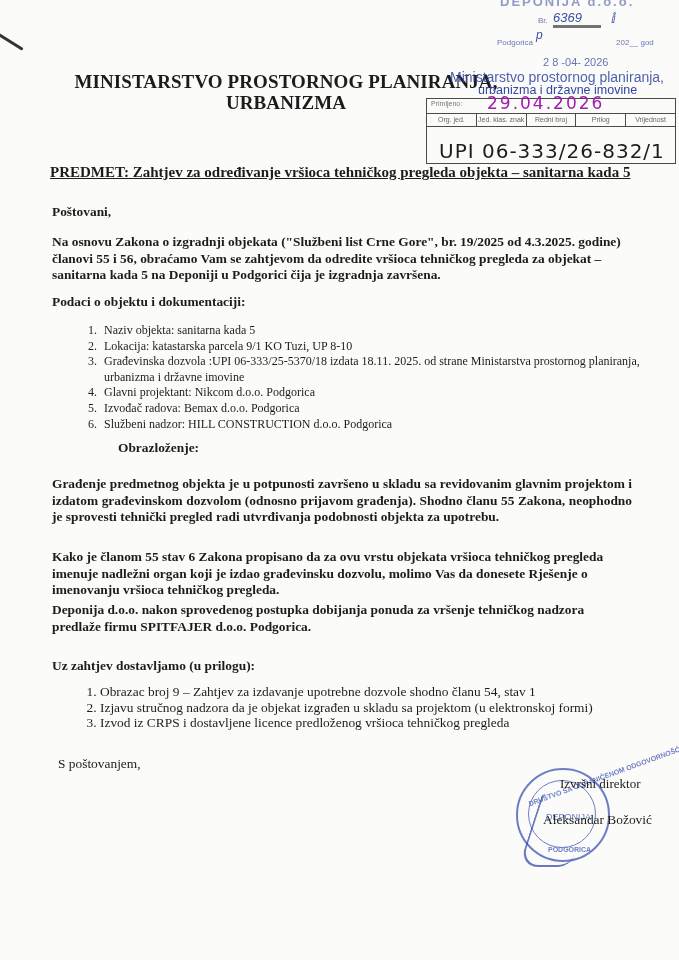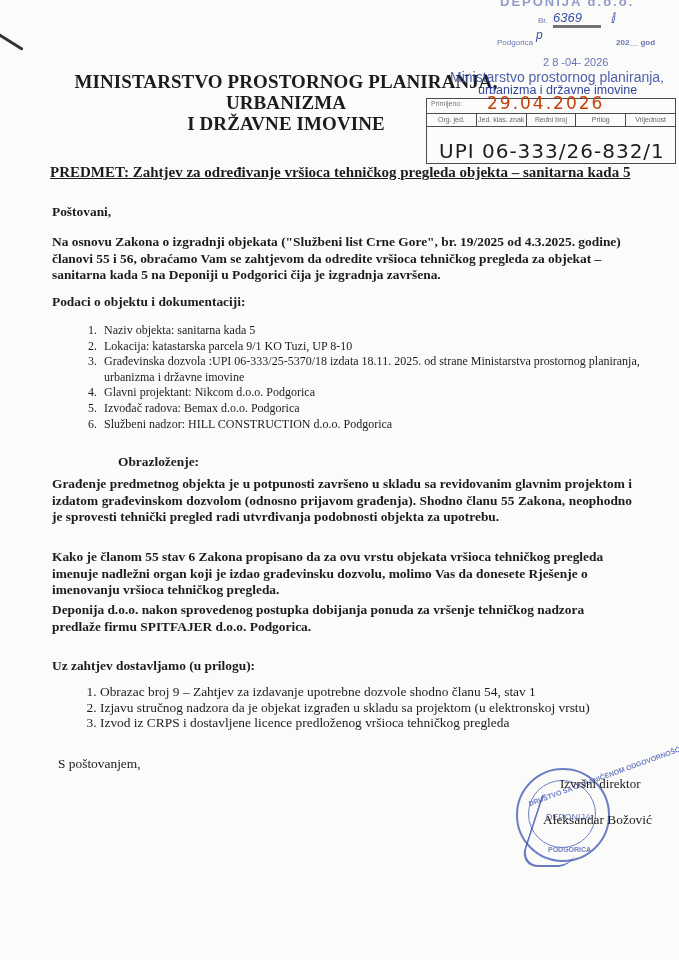--- a/index.html
+++ b/index.html
@@ -16,55 +16,55 @@
   .stamp-top { left: 460px; top: 0; width: 219px; height: 60px; color: #3a4fa0;
     font-family: "Liberation Sans", sans-serif; }
   .stamp-top .org { position: absolute; left: 40px; top: -6px; font-size: 13px; font-weight: bold;
     letter-spacing: 2px; opacity: .55; }
   .stamp-top .br-label { position: absolute; left: 78px; top: 16px; font-size: 8px; color: #6b77b3; }
   .stamp-top .br-val { position: absolute; left: 93px; top: 10px; font-size: 13px; font-style: italic;
     border-bottom: 3px solid #737373; width: 48px; text-align: left; }
   .stamp-top .mark { position: absolute; left: 151px; top: 8px; font-size: 14px; }
   .stamp-top .pg-label { position: absolute; left: 37px; top: 38px; font-size: 8px; color: #6b77b3; }
   .stamp-top .pg-val { position: absolute; left: 76px; top: 28px; font-size: 12px; font-style: italic; }
-  .stamp-top .year { position: absolute; left: 156px; top: 38px; font-size: 8px; color: #6b77b3; font-weight: bold; }
+  .stamp-top .year { position: absolute; left: 156px; top: 38px; font-size: 8px; color: #6b77b3; }
 
   .heading { left: 56px; top: 71px; width: 460px; text-align: center; font-weight: bold;
     font-size: 19px; line-height: 21px; letter-spacing: 0.1px; }
 
   
   .stamp-min { left: 418px; top: 56px; width: 260px; height: 110px; color: #3346a0;
     font-family: "Liberation Sans", sans-serif; }
   .stamp-min .date-top { position: absolute; left: 125px; top: 0; font-size: 11px; opacity: .75; }
   .stamp-min .l1 { position: absolute; left: 32px; top: 13px; font-size: 14px; white-space: nowrap; opacity: .85; }
   .stamp-min .l2 { position: absolute; left: 40px; top: 27px; font-size: 12.5px; white-space: nowrap; margin-left: 20px; }
   .stamp-min .grid { position: absolute; left: 8px; top: 42px; width: 248px; border: 1px solid #4b4b4b;
     color: #333; }
   .stamp-min .row-recv { height: 14px; border-bottom: 1px solid #4b4b4b; position: relative; }
   .stamp-min .row-recv .lab { position: absolute; left: 4px; top: 1px; font-size: 7px; color: #777; }
   .stamp-min .row-recv .val { position: absolute; left: 60px; top: -6px; font-size: 17px; letter-spacing: 2px;
-    font-family: "DejaVu Sans", sans-serif; color: #c2410c; }
+    font-family: "DejaVu Sans", sans-serif; color: #a21caf; }
   .stamp-min .cols { display: flex; height: 12px; border-bottom: 1px solid #4b4b4b; }
   .stamp-min .cols span { flex: 1; font-size: 7px; color: #666; text-align: center; border-right: 1px solid #4b4b4b; line-height: 12px; }
   .stamp-min .cols span:last-child { border-right: 0; }
   .stamp-min .vals { height: 36px; position: relative; }
   .stamp-min .vals .hand { position: absolute; left: 4px; top: 12px; font-size: 20px; letter-spacing: 1px;
     font-family: "DejaVu Sans", sans-serif; color: #1d1d1d; white-space: nowrap; margin-left: 8px; }
 
   .subject { left: 50px; top: 164px; font-weight: bold; font-size: 15px; text-decoration: underline;
     white-space: nowrap; }
 
   .p { left: 52px; width: 580px; font-size: 13.4px; line-height: 16.5px; font-weight: bold; }
   .greet { top: 204px; }
   .intro { top: 234px; }
   .podaci { top: 294px; }
   ol.items { position: absolute; left: 72px; top: 323px; margin: 0; padding-left: 28px; width: 560px;
     font-size: 12px; line-height: 15.6px; }
   ol.items li { padding-left: 4px; }
-  .obraz { left: 118px; top: 454px; }
+  .obraz { left: 118px; top: 440px; }
   .p1 { top: 476px; text-align: justify; }
   .p2 { top: 549px; }
   .p3 { top: 602px; }
   .uz { top: 658px; }
   ol.att { position: absolute; left: 72px; top: 684px; margin: 0; padding-left: 28px; width: 580px;
     font-size: 13.4px; line-height: 15.6px; }
   .regards { left: 58px; top: 756px; font-size: 13.4px; }
 
   .seal { left: 516px; top: 768px; width: 90px; height: 90px; border: 2px solid #3d54b4; border-radius: 50%;
     opacity: .75; }
@@ -91,21 +91,20 @@
   <span class="br-label">Br.</span>
   <span class="br-val">6369</span>
   <span class="mark">ⅈ</span>
   <span class="pg-label">Podgorica</span>
   <span class="pg-val">p</span>
   <span class="year">202__ god</span>
 </div>
 
 <div class="abs heading">
   <div>MINISTARSTVO PROSTORNOG PLANIRANJA, URBANIZMA</div>
-  <div>I DRŽAVNE IMOVINE</div>
 </div>
 
 <div class="abs stamp-min">
   <span class="date-top">2 8 -04- 2026</span>
   <span class="l1">Ministarstvo prostornog planiranja,</span>
   <span class="l2">urbanizma i državne imovine</span>
   <div class="grid">
     <div class="row-recv">
       <span class="lab">Primljeno:</span>
       <span class="val">29.04.2026</span>
@@ -139,21 +138,21 @@
 </ol>
 
 <div class="abs p obraz" style="width:auto">Obrazloženje:</div>
 <div class="abs p p1">Građenje predmetnog objekta je u potpunosti završeno u skladu sa revidovanim glavnim projektom i izdatom građevinskom dozvolom (odnosno prijavom građenja). Shodno članu 55 Zakona, neophodno je sprovesti tehnički pregled radi utvrđivanja podobnosti objekta za upotrebu.</div>
 <div class="abs p p2">Kako je članom 55 stav 6 Zakona propisano da za ovu vrstu objekata vršioca tehničkog pregleda imenuje nadležni organ koji je izdao građevinsku dozvolu, molimo Vas da donesete Rješenje o imenovanju vršioca tehničkog pregleda.</div>
 <div class="abs p p3">Deponija d.o.o. nakon sprovedenog postupka dobijanja ponuda za vršenje tehničkog nadzora predlaže firmu SPITFAJER d.o.o. Podgorica.</div>
 
 <div class="abs p uz">Uz zahtjev dostavljamo (u prilogu):</div>
 <ol class="att">
   <li>Obrazac broj 9 – Zahtjev za izdavanje upotrebne dozvole shodno članu 54, stav 1</li>
-  <li>Izjavu stručnog nadzora da je objekat izgrađen u skladu sa projektom (u elektronskoj vrstu)</li>
+  <li>Izjavu stručnog nadzora da je objekat izgrađen u skladu sa projektom (u elektronskoj formi)</li>
   <li>Izvod iz CRPS i dostavljene licence predloženog vršioca tehničkog pregleda</li>
 </ol>
 
 <div class="abs regards">S poštovanjem,</div>
 
 <div class="abs seal">
   <span class="ring">DRUŠTVO SA OGRANIČENOM ODGOVORNOŠĆU</span>
   <span class="inner">DEPONIJA</span>
   <span class="bottom">PODGORICA</span>
 </div>

